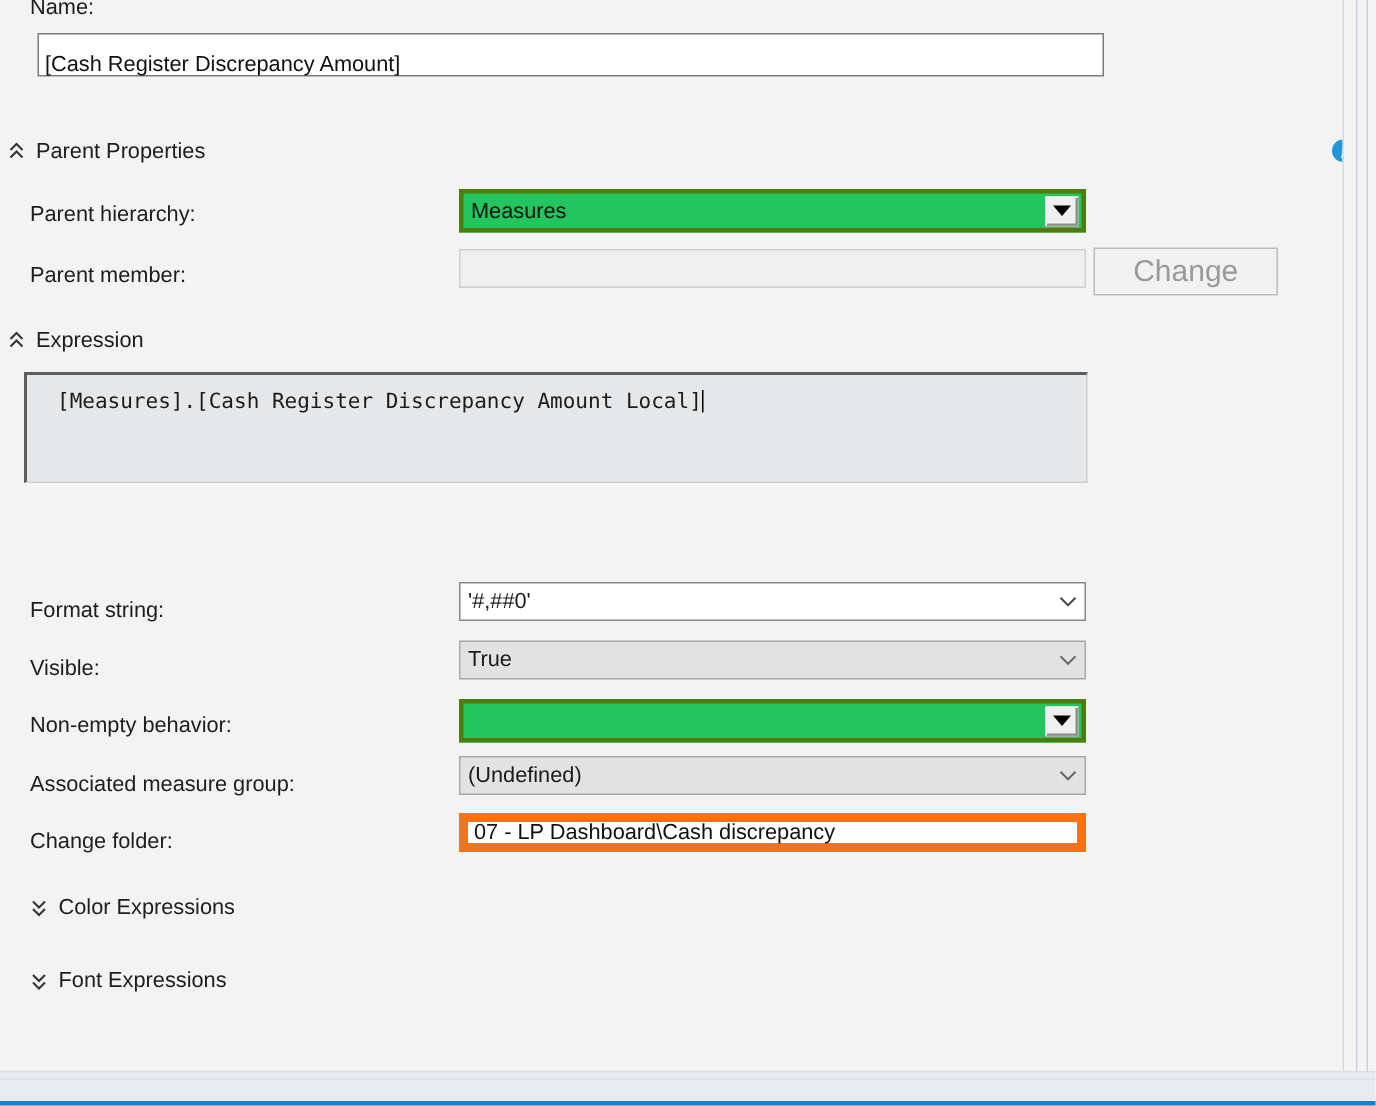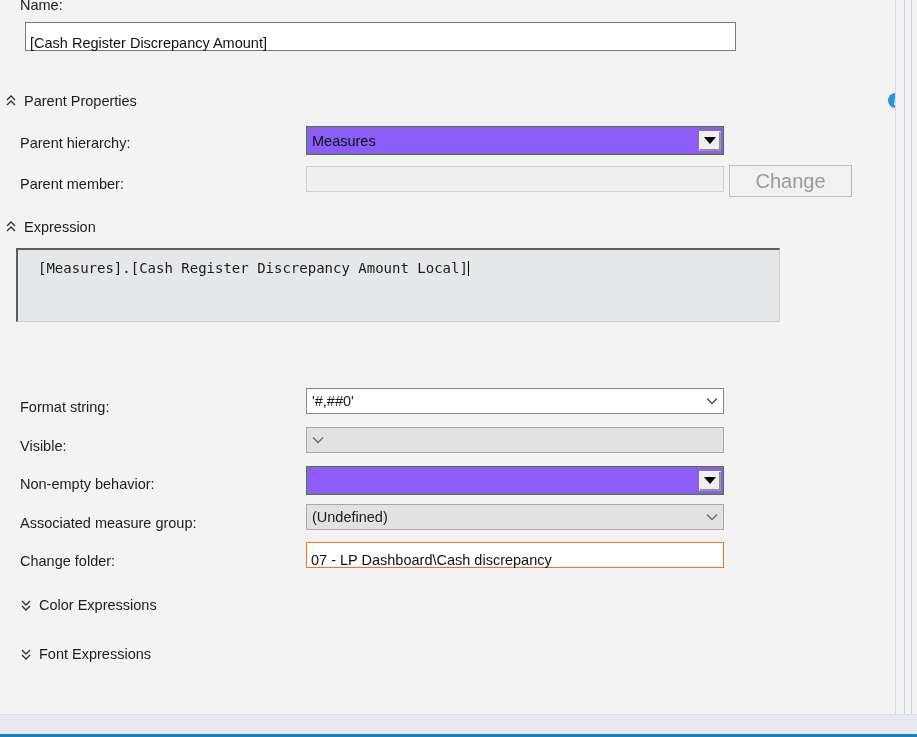--- a/index.html
+++ b/index.html
@@ -133,37 +133,37 @@
     border: 1px solid #7a7a7a;
     font-family: "Liberation Sans", sans-serif;
     font-size: 14.5px;
     color: #111111;
     padding: 0 4px;
     display: flex;
     align-items: flex-end;
     line-height: 1;
   }
   .textbox.thin-border {
-    border: 1px solid #f97316;
+    border: 6px solid #f97316;
   }
 
   
   .readonly-box {
     position: absolute;
     box-sizing: border-box;
     background: #efefef;
     border: 1px solid #cfcfcf;
   }
 
   
   .combo3d {
     position: absolute;
     box-sizing: border-box;
-    background: #8b5cf6;
-    border: 1px solid #4d7c0f;
+    background: #22c55e;
+    border: 3px solid #4d7c0f;
     display: flex;
     align-items: center;
   }
   .combo3d .combo-text {
     flex: 1 1 auto;
     padding-left: 5px;
     font-size: 14.5px;
     color: #111111;
     white-space: nowrap;
     overflow: hidden;
@@ -322,39 +322,40 @@
     <div class="section-header" style="left:5px; top:218px;">
       <span class="chev">
         <svg width="12" height="14" viewBox="0 0 12 14">
           <path d="M2 6 L6 2 L10 6" fill="none" stroke="#333" stroke-width="1.4"></path>
           <path d="M2 11 L6 7 L10 11" fill="none" stroke="#333" stroke-width="1.4"></path>
         </svg>
       </span>
       <span class="sec-label">Expression</span>
     </div>
 
-    <div class="expr-box" style="left:16px; top:248px; width:764px; height:74px;">
+    <div class="expr-box" style="left:16px; top:248px; width:709px; height:74px;">
       <div class="expr-text"><span>[Measures].[Cash Register Discrepancy Amount Local]</span><span class="caret"></span></div>
     </div>
 
 
     <div class="label" style="left:20px; top:398px;">Format string:</div>
 
     <div class="comboflat" style="left:306px; top:388px; width:418px; height:26px;">
       <span class="combo-text">'#,##0'</span>
       <span class="chev-thin">
         <svg width="12" height="8" viewBox="0 0 12 8">
           <path d="M1 1.5 L6 6.5 L11 1.5" fill="none" stroke="#4a4a4a" stroke-width="1.3"></path>
         </svg>
       </span>
     </div>
 
     <div class="label" style="left:20px; top:437px;">Visible:</div>
 
     <div class="comboflat disabled" style="left:306px; top:427px; width:418px; height:26px;">
+      <span class="combo-text">True</span>
       <span class="chev-thin">
         <svg width="12" height="8" viewBox="0 0 12 8">
           <path d="M1 1.5 L6 6.5 L11 1.5" fill="none" stroke="#6a6a6a" stroke-width="1.3"></path>
         </svg>
       </span>
     </div>
 
     <div class="label" style="left:20px; top:475px;">Non-empty behavior:</div>
 
     <div class="combo3d" style="left:306px; top:466px; width:418px; height:29px;">

